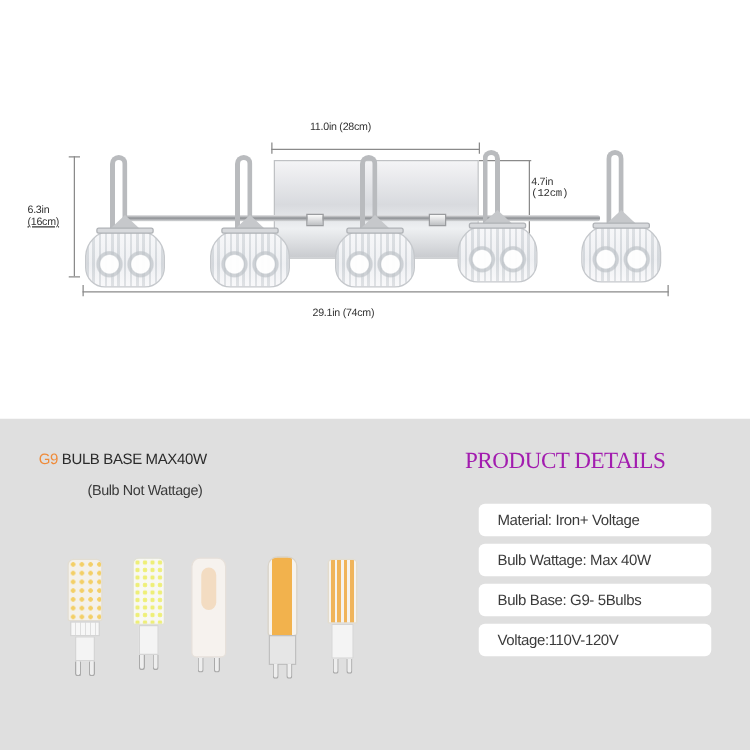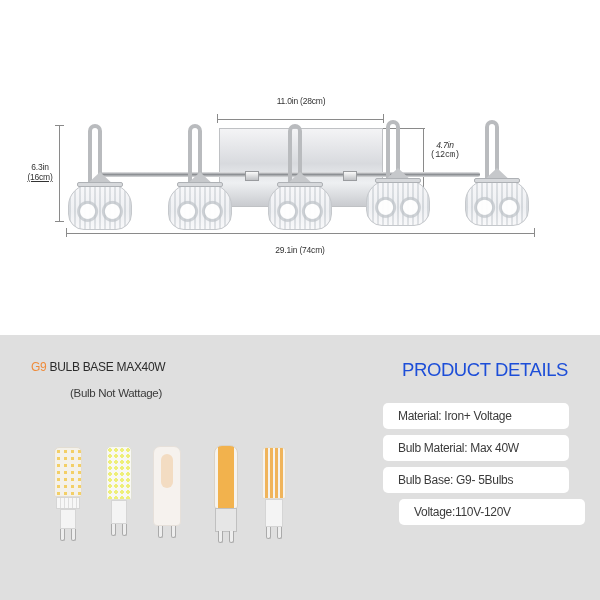--- a/index.html
+++ b/index.html
@@ -10,21 +10,21 @@
     color: #333;
   }
   .top { position: absolute; left: 0; top: 0; width: 600px; height: 335px; background: #ffffff; }
   .bottom { position: absolute; left: 0; top: 335px; width: 600px; height: 265px; background: #dfdfdf; }
 
   
   .dim-line { position: absolute; background: #8a8a8a; }
   .dim-tick { position: absolute; background: #8a8a8a; }
   .dim-label {
     position: absolute; font-size: 8.5px; color: #333; line-height: 10px;
-    text-align: center; white-space: nowrap; letter-spacing: -0.2px;
+    white-space: nowrap; letter-spacing: -0.2px;
   }
 
   
   .backplate {
     position: absolute; left: 219px; top: 128px; width: 162px; height: 77px;
     background: linear-gradient(180deg, #f4f4f6 0%, #d8dade 45%, #eef0f2 70%, #c9cbcf 100%);
     border: 1px solid #bfc1c4;
   }
   .bar {
     position: absolute; left: 100px; top: 172px; width: 380px; height: 5px;
@@ -76,22 +76,22 @@
   .bulb { position: absolute; }
   .bulb .body { position: absolute; left: 0; top: 0; border-radius: 5px 5px 2px 2px; }
   .bulb .base { position: absolute; background: #f4f4f4; border: 1px solid #d5d5d5; box-sizing: border-box; }
   .bulb .pin {
     position: absolute; width: 5px; height: 12px; border: 1.5px solid #aaa; border-top: none;
     border-radius: 0 0 3px 3px; box-sizing: border-box; background: #eee;
   }
 
   
   .details-title {
-    position: absolute; left: 402px; top: 359px; font-size: 18.5px; color: #1d4ed8;
-    letter-spacing: -0.4px; white-space: nowrap;
+    position: absolute; left: 372px; top: 359px; font-size: 18.5px; color: #a21caf;
+    letter-spacing: -0.4px; white-space: nowrap; font-family: Liberation Serif, serif;
   }
   .detail-box {
     position: absolute; left: 383px; width: 186px; height: 26px;
     background: #ffffff; border-radius: 5px; box-sizing: border-box;
     padding-left: 15px; font-size: 12px; line-height: 26px; color: #3b3b3b;
     letter-spacing: -0.3px; white-space: nowrap;
   }
 </style>
 </head>
 <body>
@@ -105,21 +105,21 @@
   <div class="dim-label" style="left:22px;top:172px;width:36px;text-decoration:underline;">(16cm)</div>
 
   <div class="dim-label" style="left:248px;top:96px;width:106px;">11.0in  (28cm)</div>
   <div class="dim-tick" style="left:217px;top:114px;width:1px;height:9px;"></div>
   <div class="dim-line" style="left:217px;top:119px;width:167px;height:1px;"></div>
   <div class="dim-tick" style="left:383px;top:114px;width:1px;height:9px;"></div>
 
   <div class="dim-line" style="left:383px;top:128px;width:42px;height:1px;"></div>
   <div class="dim-line" style="left:423px;top:128px;width:1px;height:80px;"></div>
   <div class="dim-line" style="left:400px;top:207px;width:24px;height:1px;"></div>
-  <div class="dim-label" style="left:425px;top:140px;width:40px;font-style:italic;">4.7in</div>
+  <div class="dim-label" style="left:425px;top:140px;width:40px;">4.7in</div>
   <div class="dim-label" style="left:425px;top:150px;width:40px;font-family:Liberation Mono, monospace;">(12cm)</div>
 
   <div class="dim-tick" style="left:66px;top:228px;width:1px;height:9px;"></div>
   <div class="dim-line" style="left:66px;top:233px;width:469px;height:1px;"></div>
   <div class="dim-tick" style="left:534px;top:228px;width:1px;height:9px;"></div>
   <div class="dim-label" style="left:250px;top:245px;width:100px;">29.1in  (74cm)</div>
 
   <div class="backplate"></div>
   <div class="bar"></div>
   <div class="bracket" style="left:245px;"></div>
@@ -195,15 +195,15 @@
 
 <div class="bulb" style="left:262px;top:447px;width:24px;height:110px;">
   <div class="body" style="width:24px;height:52px;background:repeating-linear-gradient(90deg,#f5f3ef 0 2px,#f0b45a 2px 5px);border:1px solid #e3ddd0;box-sizing:border-box;border-radius:4px 4px 2px 2px;"></div>
   <div class="base" style="left:3px;top:52px;width:18px;height:28px;"></div>
   <div class="pin" style="left:4px;top:80px;"></div>
   <div class="pin" style="left:15px;top:80px;"></div>
 </div>
 
 <div class="details-title">PRODUCT DETAILS</div>
 <div class="detail-box" style="top:403px;">Material: Iron+ Voltage</div>
-<div class="detail-box" style="top:435px;">Bulb Material: Max 40W</div>
+<div class="detail-box" style="top:435px;">Bulb Wattage: Max 40W</div>
 <div class="detail-box" style="top:467px;">Bulb Base: G9- 5Bulbs</div>
-<div class="detail-box" style="top:499px;margin-left:16px;">Voltage:110V-120V</div>
+<div class="detail-box" style="top:499px;">Voltage:110V-120V</div>
 
 </body></html>

